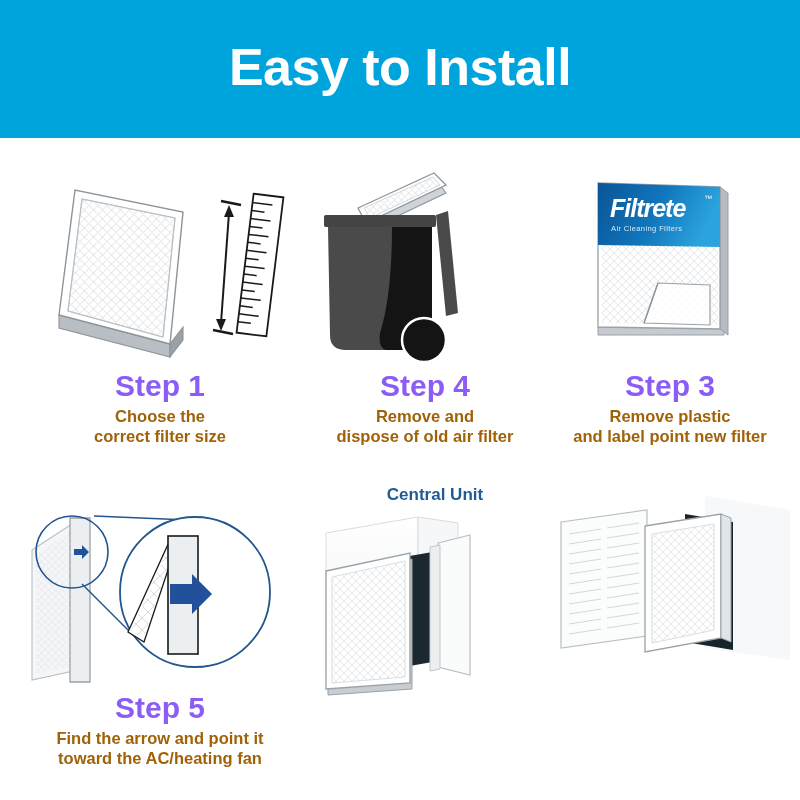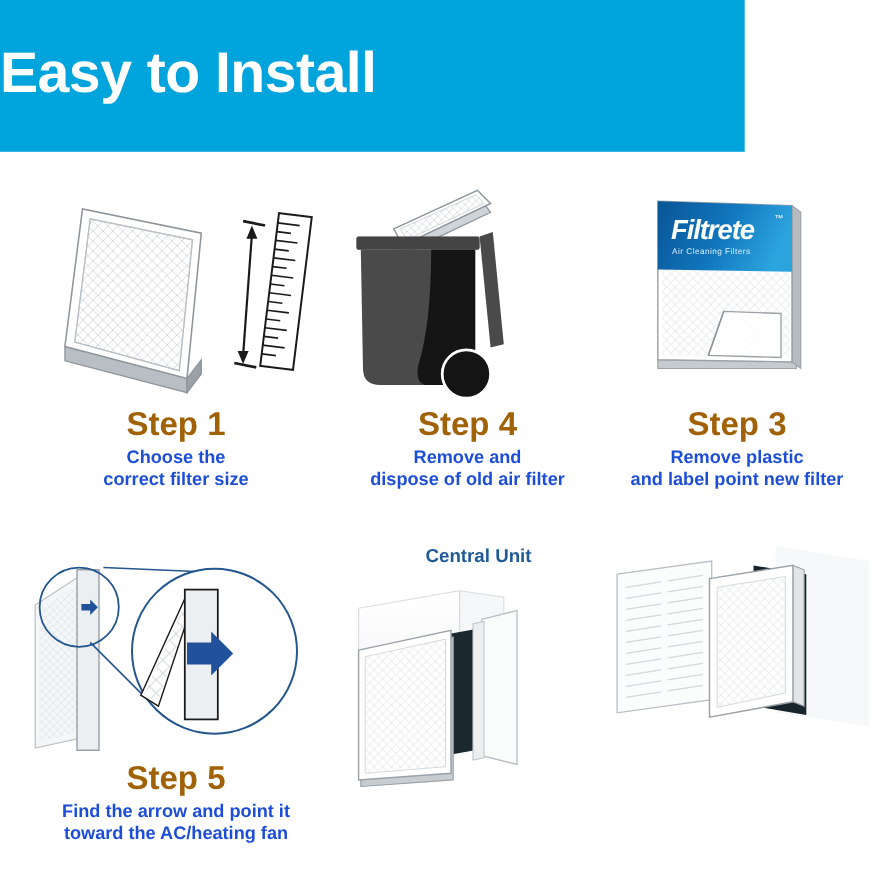--- a/index.html
+++ b/index.html
@@ -15,65 +15,66 @@
     overflow: hidden;
     position: relative;
     -webkit-font-smoothing: antialiased;
   }
 
   
   #header-banner {
     position: absolute;
     left: 0;
     top: 0;
-    width: 677px;
+    width: 800px;
     height: 138px;
     background: #00a4dd;
     display: flex;
     align-items: center;
+    justify-content: center;
   }
   #header-title {
     color: #ffffff;
     font-size: 52px;
     font-weight: bold;
     letter-spacing: -0.5px;
     line-height: 1;
     margin-top: -4px;
   }
 
   
   .step-cell {
     position: absolute;
     text-align: center;
   }
   .step-art {
     position: relative;
     margin: 0 auto;
   }
   .step-heading {
-    color: #a16207;
+    color: #8b5cf6;
     font-weight: bold;
     font-size: 30px;
     line-height: 1.05;
     margin: 0;
   }
   .step-caption {
-    color: #1d4ed8;
+    color: #a16207;
     font-weight: bold;
     font-size: 16.5px;
     line-height: 1.25;
     margin: 4px 0 0 0;
     white-space: pre-line;
   }
   .unit-label {
     color: #1f5b96;
     font-weight: bold;
     font-size: 17px;
     line-height: 1;
-    margin: 15px;
+    margin: 4px;
   }
 
   
   #step-1 { left: 20px;  top: 165px; width: 280px; }
   #step-2 { left: 285px; top: 165px; width: 280px; }
   #step-3 { left: 545px; top: 165px; width: 250px; }
   #step-4 { left: 10px;  top: 492px; width: 300px; }
   #step-5 { left: 320px; top: 482px; width: 470px; }
 
   svg { display: block; overflow: visible; }

